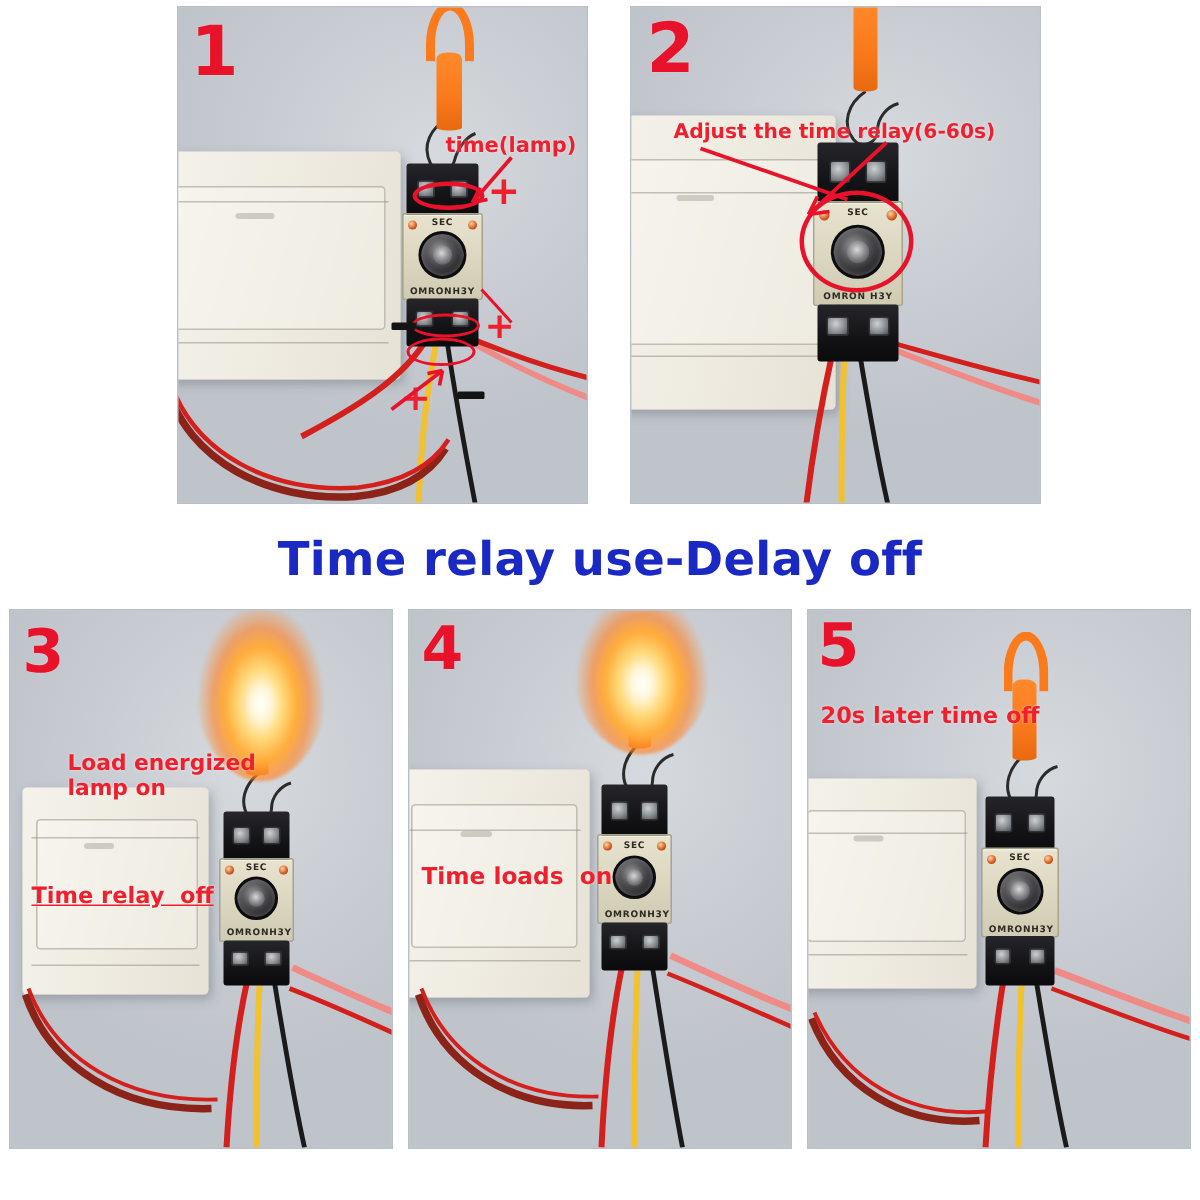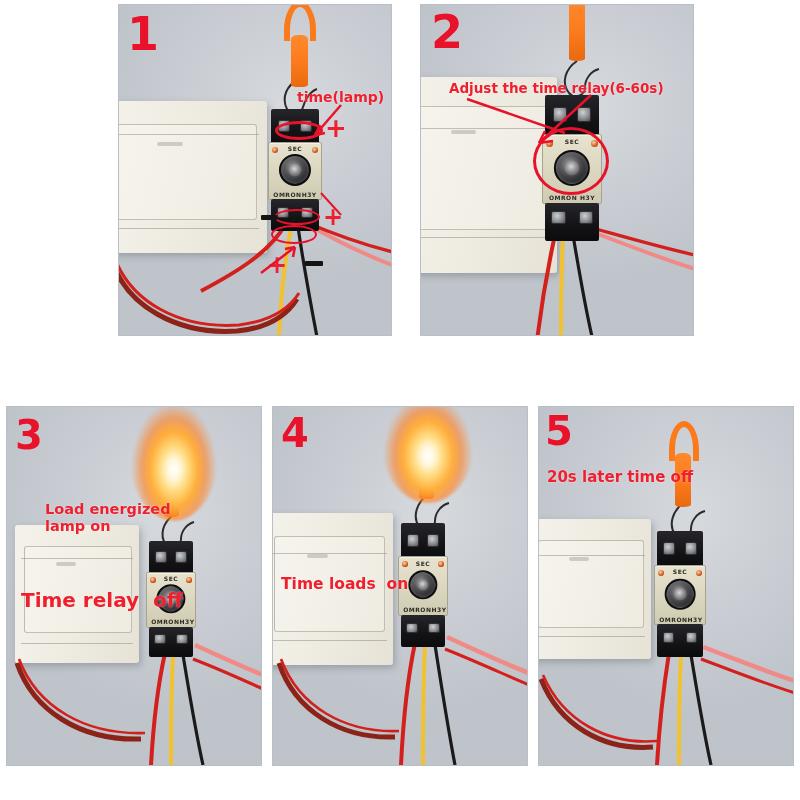--- a/index.html
+++ b/index.html
@@ -322,20 +322,21 @@
         <path d="M4 4 L 102 38" stroke="#e8122a" stroke-width="2.5" fill="none"></path>
       </svg>
       <svg class="wire" style="left:108px; top:86px; z-index:39;" width="66" height="58" viewBox="0 0 66 58">
         <path d="M62 4 L 10 52" stroke="#e8122a" stroke-width="2.5" fill="none"></path>
         <path d="M10 52 L 16 40 M10 52 L 24 50" stroke="#e8122a" stroke-width="2.5" fill="none"></path>
       </svg>
       <div class="oval" style="left:112px; top:122px; width:76px; height:68px; border-width:3.5px;"></div>
     </div>
   </div>
 
+  <div class="title" style="top:355px;">Time relay use-Delay off</div>
 
   <div class="panel" style="left:6px; top:406px; width:256px; height:360px;">
     <div class="photo">
 
       <div class="switch-plate" style="left:8px; top:118px; width:124px; height:138px;">
         <div class="plate-seam" style="top:24%;"></div>
         <div class="plate-seam" style="bottom:14%;"></div>
       </div>
 
       <div class="lamp-glow" style="left:122px; top:-22px; width:90px; height:136px;"></div>
@@ -375,21 +376,21 @@
         <path d="M10 18 C 26 66, 74 96, 134 94" stroke="#8b2318" stroke-width="5" fill="none"></path>
         <path d="M12 14 C 30 62, 78 90, 138 88" stroke="#d4201c" stroke-width="2.6" fill="none"></path>
       </svg>
     </div>
 
     <div class="step-num sm" style="left:8px; top:8px;">3</div>
 
     <div class="overflow-layer">
       <div class="anno" style="left:38px; top:58px; font-size:14.5px;margin-top:36px;">Load energized
 lamp on</div>
-      <div class="anno" style="left:14px; top:182px; font-size:20px;">Time relay  off</div>
+      <div class="anno" style="left:14px; top:182px; font-size:15px;text-decoration:underline;">Time relay  off</div>
     </div>
   </div>
 
   <div class="panel" style="left:272px; top:406px; width:256px; height:360px;">
     <div class="photo">
 
       <div class="switch-plate" style="left:-8px; top:106px; width:128px; height:152px;">
         <div class="plate-seam" style="top:26%;"></div>
         <div class="plate-seam" style="bottom:16%;"></div>
       </div>

